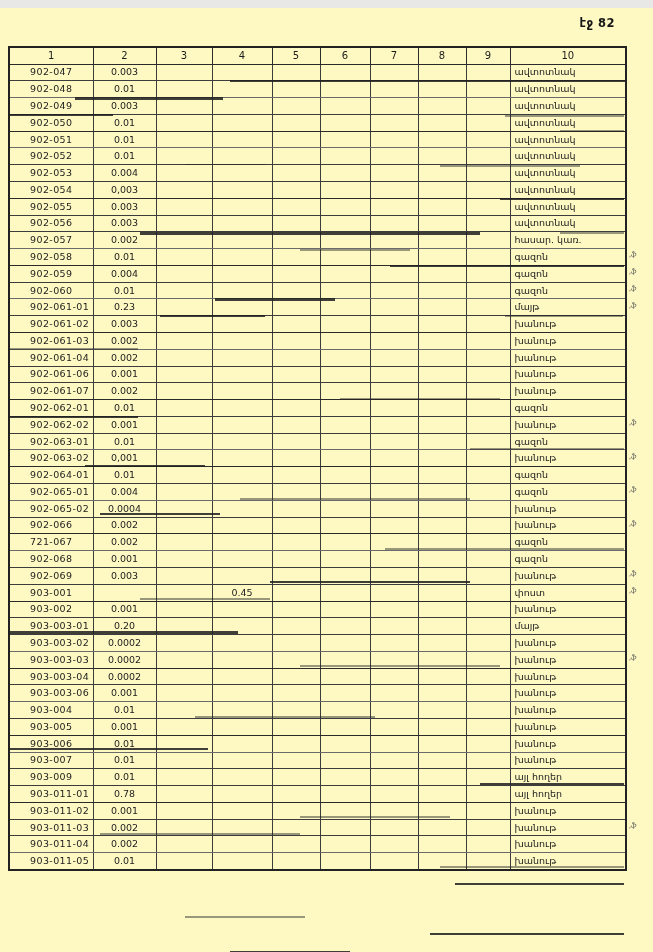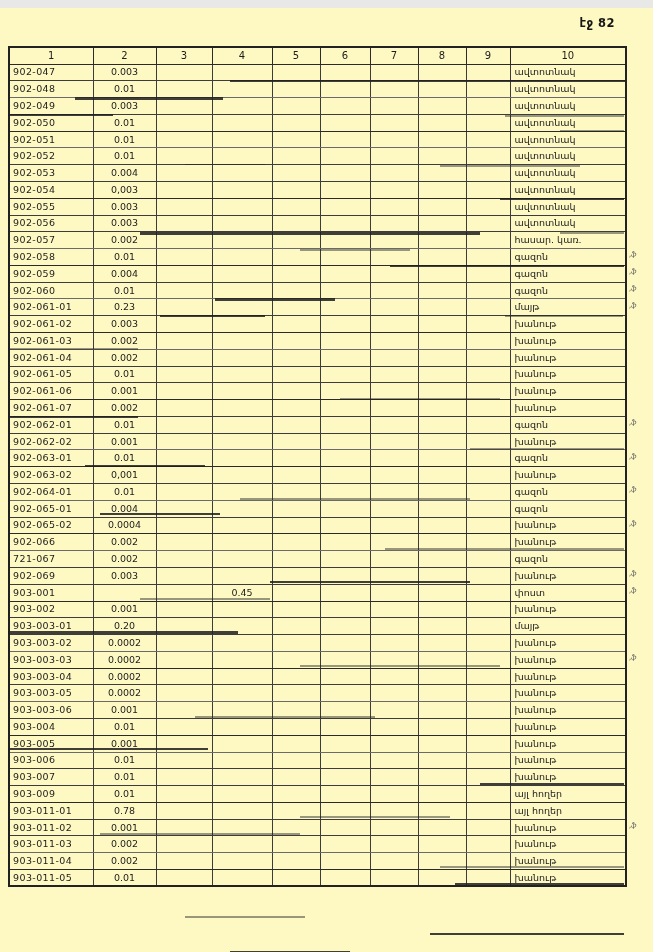--- a/index.html
+++ b/index.html
@@ -41,21 +41,21 @@
     overflow: hidden;
     color: #1c1c1c;
   }
   .sheet-table tr.header-row td {
     height: 17px;
     text-align: center;
     font-size: 10px;
     border-color: #2c2c2c;
   }
   .sheet-table { border: 2px solid #222; }
-  td.c-code { text-align: left; padding-left: 3px; letter-spacing: 0.4px; }
+  td.c-code { text-align: left; padding-left: 20px; letter-spacing: 0.4px; }
   td.c-val  { text-align: center; }
   td.c-lbl  { text-align: left; padding-left: 4px; }
   
   .sheet-table tr:nth-child(3n) td { border-bottom-color: #6a6a6a; }
   .sheet-table tr:nth-child(4n+1) td { border-bottom-color: #2a2a2a; }
   .artifact {
     position: absolute;
     background: #1f1f1f;
     opacity: 0.85;
     pointer-events: none;
@@ -315,32 +315,20 @@
           <td></td>
           <td class="c-val"></td>
           <td></td>
           <td></td>
           <td></td>
           <td></td>
           <td></td>
           <td class="c-lbl">խանութ</td>
         </tr>
         <tr>
-          <td class="c-code">902-061-05</td>
-          <td class="c-val">0.01</td>
-          <td></td>
-          <td class="c-val"></td>
-          <td></td>
-          <td></td>
-          <td></td>
-          <td></td>
-          <td></td>
-          <td class="c-lbl">խանութ</td>
-        </tr>
-        <tr>
           <td class="c-code">902-061-06</td>
           <td class="c-val">0.001</td>
           <td></td>
           <td class="c-val"></td>
           <td></td>
           <td></td>
           <td></td>
           <td></td>
           <td></td>
           <td class="c-lbl">խանութ</td>
@@ -459,20 +447,32 @@
           <td></td>
           <td class="c-val"></td>
           <td></td>
           <td></td>
           <td></td>
           <td></td>
           <td></td>
           <td class="c-lbl">գազոն</td>
         </tr>
         <tr>
+          <td class="c-code">902-068</td>
+          <td class="c-val">0.001</td>
+          <td></td>
+          <td class="c-val"></td>
+          <td></td>
+          <td></td>
+          <td></td>
+          <td></td>
+          <td></td>
+          <td class="c-lbl">գազոն</td>
+        </tr>
+        <tr>
           <td class="c-code">902-069</td>
           <td class="c-val">0.003</td>
           <td></td>
           <td class="c-val"></td>
           <td></td>
           <td></td>
           <td></td>
           <td></td>
           <td></td>
           <td class="c-lbl">խանութ</td>
@@ -532,32 +532,20 @@
           <td class="c-val"></td>
           <td></td>
           <td></td>
           <td></td>
           <td></td>
           <td></td>
           <td class="c-lbl">խանութ</td>
         </tr>
         <tr>
           <td class="c-code">903-003-04</td>
-          <td class="c-val">0.0002</td>
-          <td></td>
-          <td class="c-val"></td>
-          <td></td>
-          <td></td>
-          <td></td>
-          <td></td>
-          <td></td>
-          <td class="c-lbl">խանութ</td>
-        </tr>
-        <tr>
-          <td class="c-code">903-003-05</td>
           <td class="c-val">0.0002</td>
           <td></td>
           <td class="c-val"></td>
           <td></td>
           <td></td>
           <td></td>
           <td></td>
           <td></td>
           <td class="c-lbl">խանութ</td>
         </tr>

